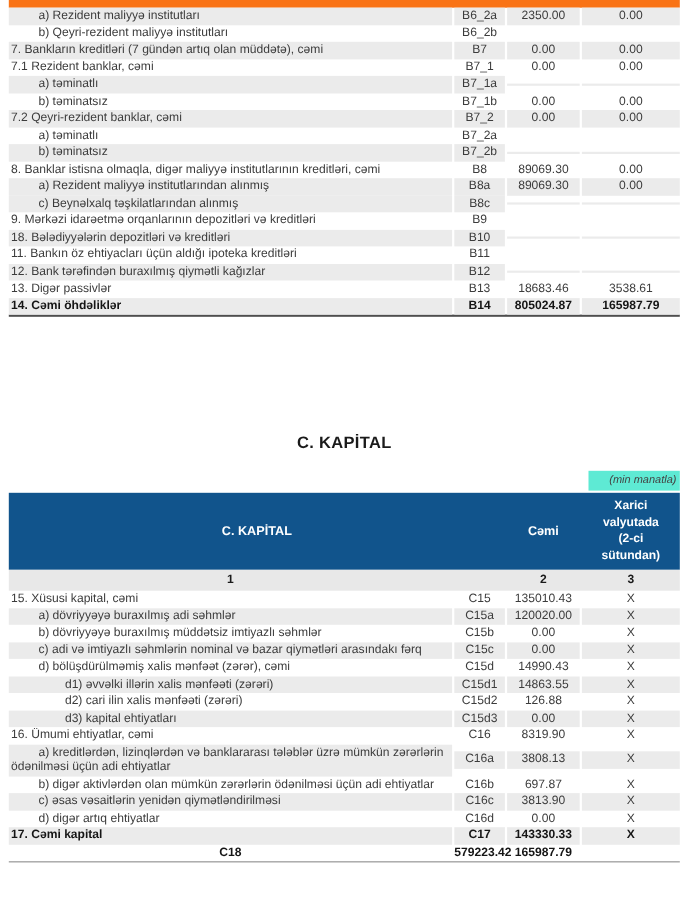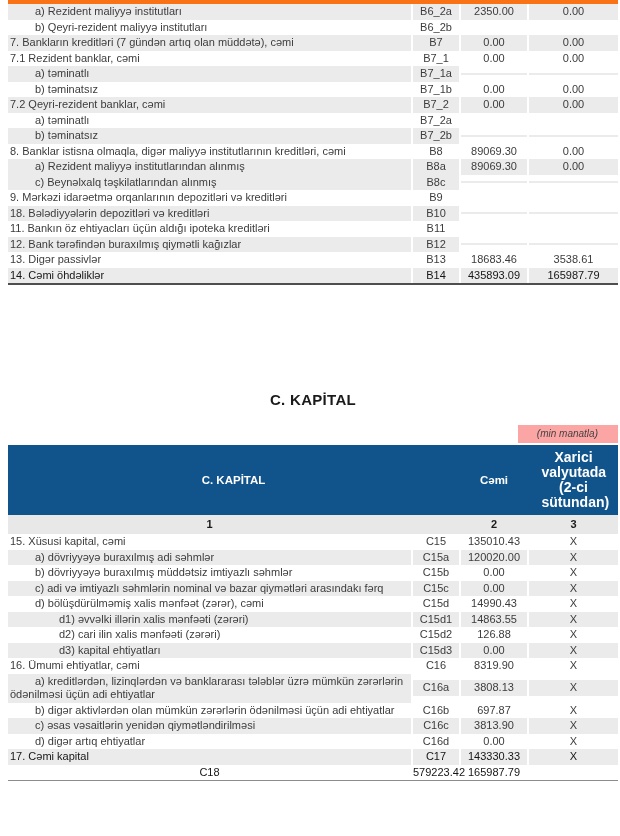--- a/index.html
+++ b/index.html
@@ -15,49 +15,49 @@
   .grid-row{
     display:grid;
     grid-template-columns:403px 46px 66px 89px;
     column-gap:2px;
     align-items:center;
     min-height:15px;
     line-height:13.5px;
   }
   .grid-row > div{padding:1px 0;box-sizing:border-box;}
   .shade > div{background:#EBEBEB;}
-  .bold-row{font-weight:normal;color:#151515;}
+  .bold-row{font-weight:bold;color:#151515;}
 
   .cell-label{text-align:left;padding-left:2px !important;}
   .ind1{text-indent:25px;}
   .ind2{text-indent:49px;}
   .cell-code,.cell-total,.cell-fx{text-align:center;white-space:nowrap;}
 
-  .tbl-b{border-top:4px solid #f97316;border-bottom:2px solid #4E4E4E;}
+  .tbl-b{border-top:7px solid #f97316;border-bottom:2px solid #4E4E4E;}
   .tbl-c{border-bottom:1px solid #8C8C8C;}
 
   .section-title{
     margin-top:106px;height:18px;text-align:center;
     font-size:15px;font-weight:bold;color:#1a1a1a;letter-spacing:.3px;
   }
   .unit-note{
     margin-top:16px;margin-left:auto;width:fit-content;min-width:68px;
-    background:#fca5a5;color:#444;font-style:italic;font-size:10px;
-    padding:3px 20px 3px 12px;text-align:right;height:12px;line-height:12px;
+    background:#5eead4;color:#444;font-style:italic;font-size:10px;
+    padding:3px 3px 3px 12px;text-align:right;height:12px;line-height:12px;
   }
   .c-header{
     margin-top:2px;
     display:grid;
     grid-template-columns:451px 66px 89px;
     column-gap:2px;
     background:#11548C;color:#ffffff;font-weight:bold;
     height:70px;align-items:center;text-align:center;
     font-size:11.5px;line-height:15px;
   }
-  .c-header .hdr-fx span{display:inline-block;max-width:64px;font-size:14px;}
+  .c-header .hdr-fx span{display:inline-block;max-width:64px;font-size:11px;}
   .c-subheader{
     background:#E8E8E8;height:19px;font-weight:bold;color:#1a1a1a;
     min-height:19px;
   }
   .c-subheader > div{text-align:center;background:transparent;}
 </style>
 </head>
 <body>
 
 <div class="sheet">
@@ -161,21 +161,21 @@
       </div>
       <div class="grid-row">
         <div class="cell-label ind0">13. Digər passivlər</div>
         <div class="cell-code">B13</div>
         <div class="cell-total">18683.46</div>
         <div class="cell-fx">3538.61</div>
       </div>
       <div class="grid-row shade bold-row">
         <div class="cell-label ind0">14. Cəmi öhdəliklər</div>
         <div class="cell-code">B14</div>
-        <div class="cell-total">435893.09</div>
+        <div class="cell-total">805024.87</div>
         <div class="cell-fx">165987.79</div>
       </div>
     </div>
 
   <div class="section-title">C. KAPİTAL</div>
 
   <div class="unit-note">(min manatla)</div>
 
   <div class="c-header">
     <div class="hdr-label">C. KAPİTAL</div>

